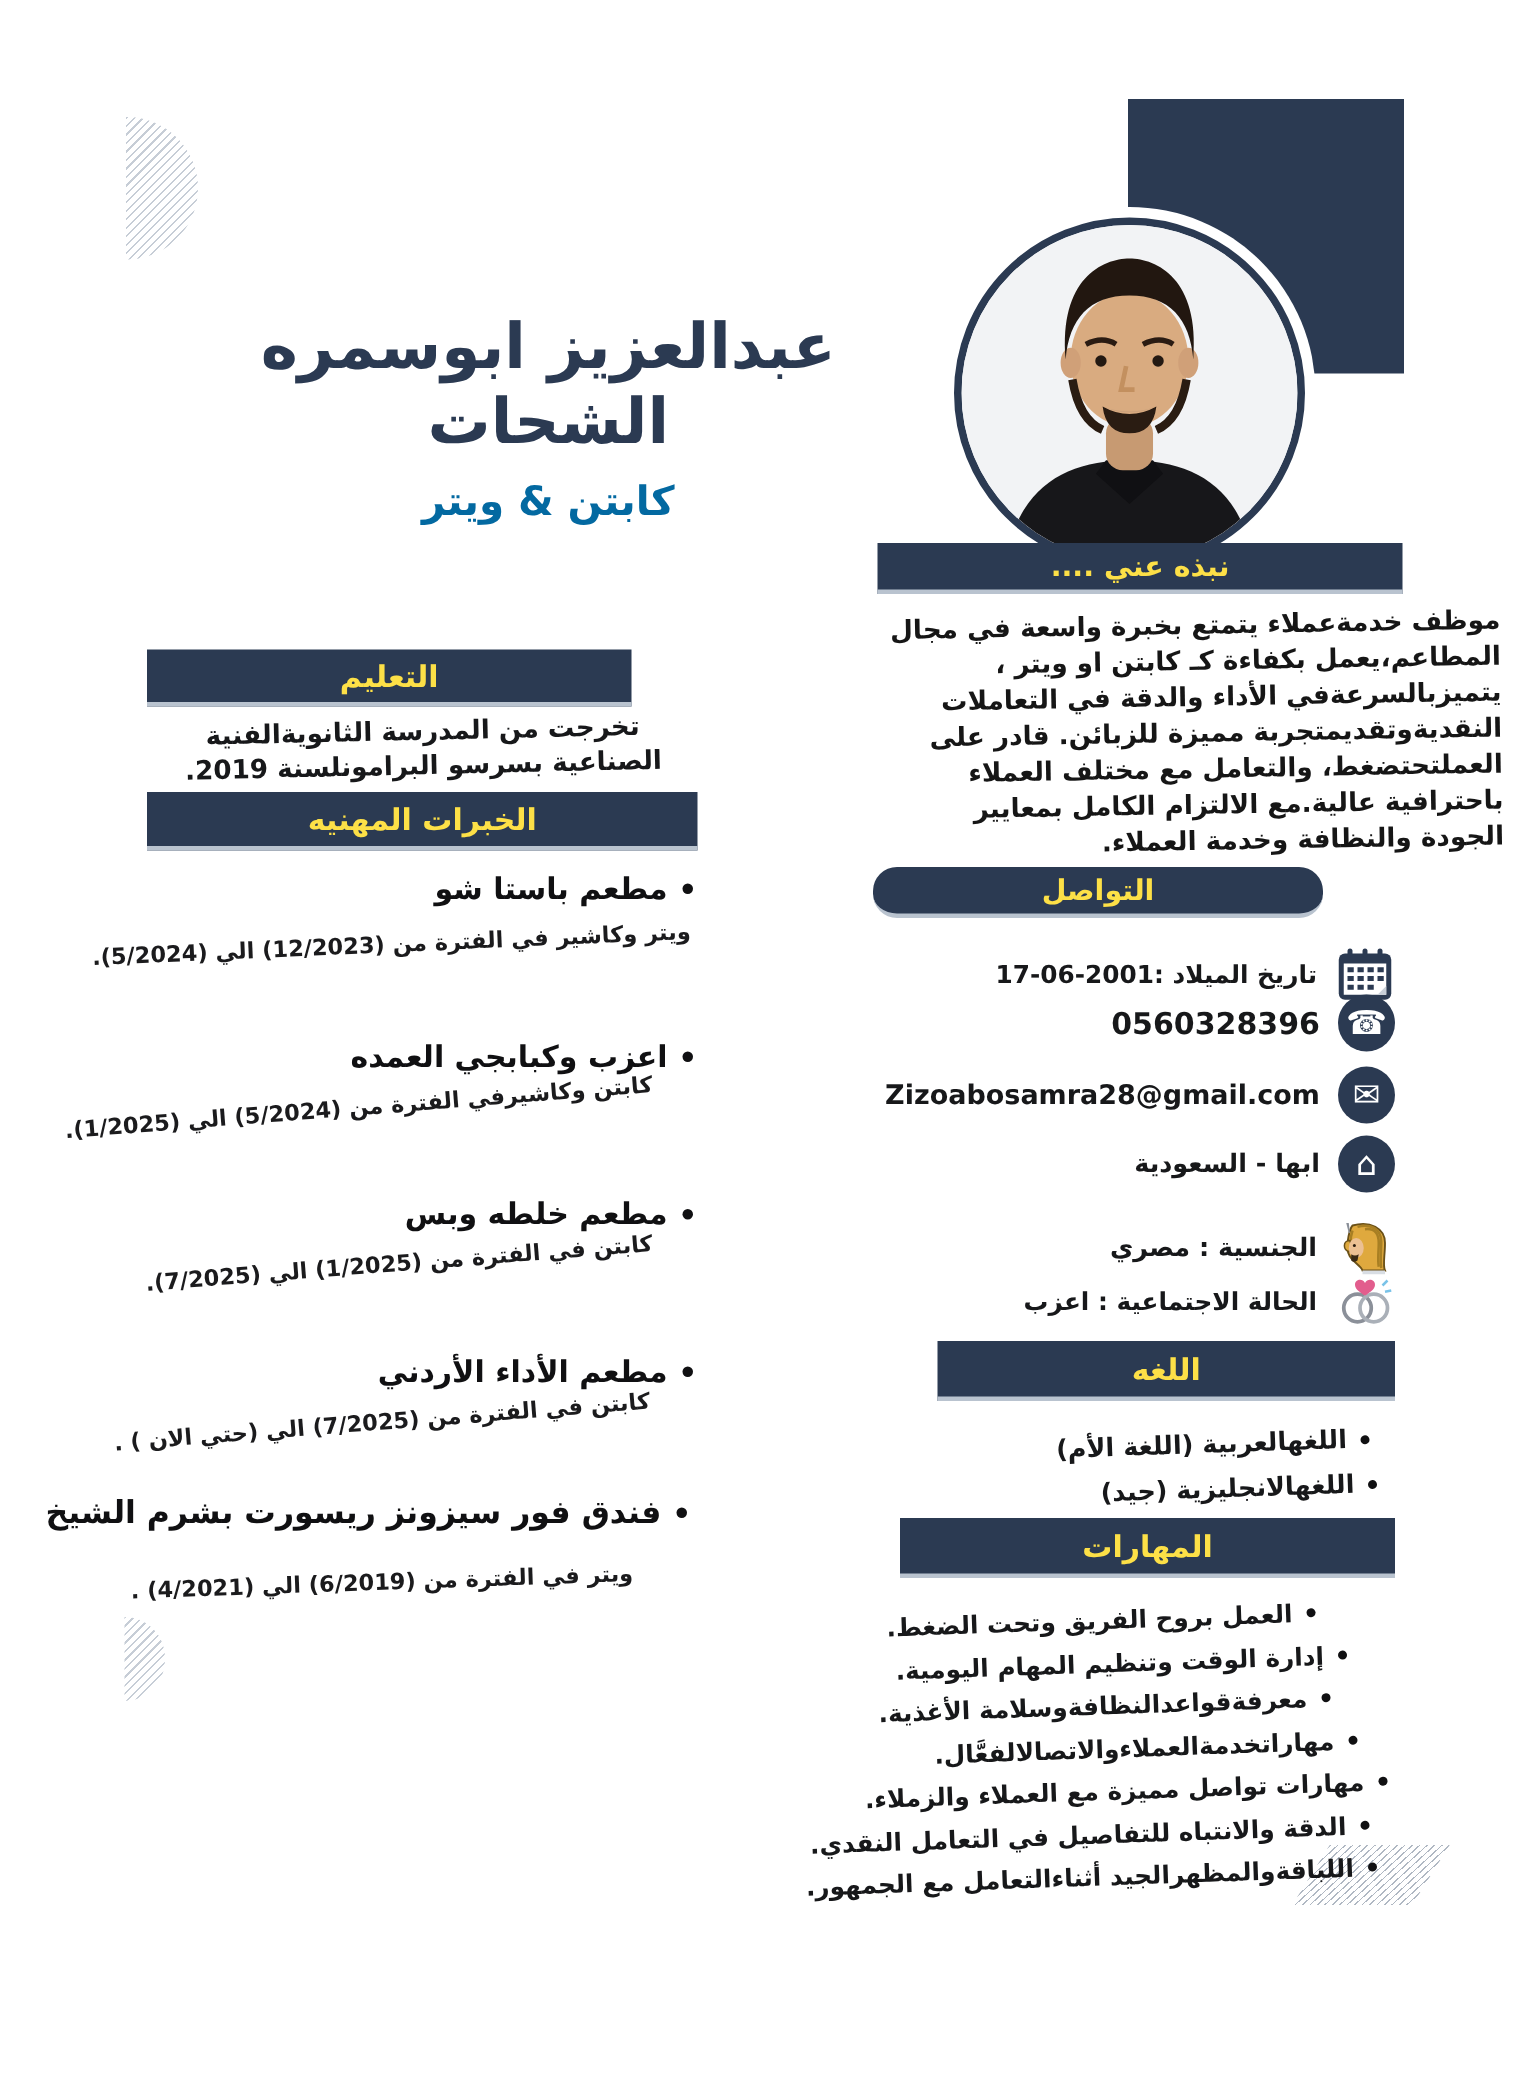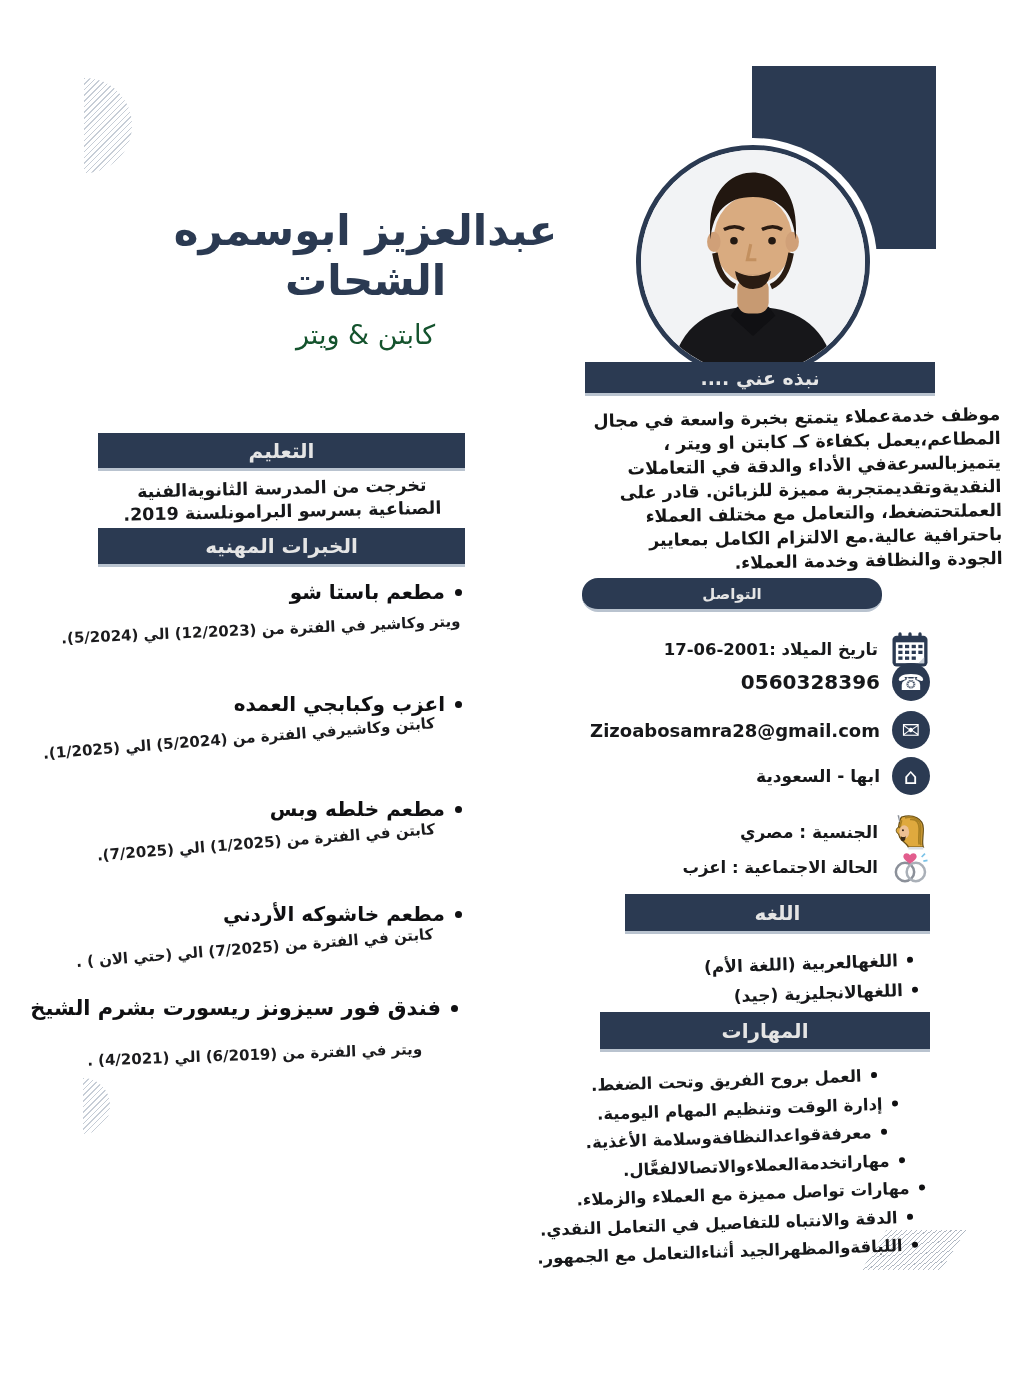--- a/index.html
+++ b/index.html
@@ -15,39 +15,39 @@
   }
   .half-circle-top{left:84px;top:78px;width:48px;height:95px;border-radius:0 95px 95px 0;}
   .half-circle-left{left:83px;top:1078px;width:27px;height:56px;border-radius:0 56px 56px 0;}
   .hatch-para{
     left:874px;top:1230px;width:80px;height:40px;transform:skewX(-32deg);
     background:repeating-linear-gradient(115deg, rgba(110,125,145,.55) 0 1px, transparent 1px 4.5px);
   }
   
   .name-block{left:88px;top:186px;width:555px;text-align:center;}
   .candidate-name{font-size:42px;font-weight:bold;color:#2b3a52;line-height:1.2;margin-top:20px;}
-  .candidate-title{font-size:27px;font-weight:normal;color:#14532d;margin-top:12px;}
+  .candidate-title{font-size:27px;font-weight:bold;color:#0369a1;margin-top:12px;}
   .photo-square{left:752px;top:66px;width:184px;height:183px;background:#2b3a52;z-index:1;}
   .profile-photo{
     left:636px;top:145px;width:224px;height:224px;border-radius:50%;
     border:5px solid #2b3a52;box-shadow:0 0 0 7px #ffffff;background:#f0f2f4;
     overflow:hidden;z-index:2;
   }
   .profile-photo svg{width:100%;height:100%;display:block;}
   
   .bar{
-    background:#2b3a52;color:#e5e5e5;font-weight:bold;text-align:center;
+    background:#2b3a52;color:#fde047;font-weight:bold;text-align:center;
     display:flex;align-items:center;justify-content:center;
     border-bottom:3px solid #b9c3cf;z-index:3;
   }
   .bar-about{left:585px;top:362px;width:350px;height:31px;font-size:19px;}
-  .bar-contact{left:582px;top:578px;width:300px;height:31px;font-size:15px;border-radius:16px;}
+  .bar-contact{left:582px;top:578px;width:300px;height:31px;font-size:19px;border-radius:16px;}
   .bar-language{left:625px;top:894px;width:305px;height:37px;font-size:20px;}
   .bar-skills{left:600px;top:1012px;width:330px;height:37px;font-size:20px;}
-  .bar-education{left:98px;top:433px;width:367px;height:35px;font-size:20px;}
+  .bar-education{left:98px;top:433px;width:323px;height:35px;font-size:20px;}
   .bar-experience{left:98px;top:528px;width:367px;height:36px;font-size:20px;}
   
   .about-text{
     left:592px;top:402px;width:408px;font-size:17.5px;line-height:24px;
     font-weight:bold;color:#161616;text-align:right;
     transform:rotate(-1deg);transform-origin:top right;
   }
   .contact-row{display:flex;align-items:center;gap:12px;right:94px;}
   .contact-row .ctext{font-weight:bold;color:#17181a;white-space:nowrap;}
   .icon-circle{
@@ -283,21 +283,21 @@
 <div class="abs exp-period p2">كابتن وكاشيرفي الفترة من (5/2024) الي (1/2025).</div>
 
 <div class="abs exp-title t3">
   <span class="dot"></span>
   <span>مطعم خلطه وبس</span>
 </div>
 <div class="abs exp-period p3">كابتن في الفترة من (1/2025) الي (7/2025).</div>
 
 <div class="abs exp-title t4">
   <span class="dot"></span>
-  <span>مطعم خاشوكه الأردني</span>
+  <span>مطعم الأداء الأردني</span>
 </div>
 <div class="abs exp-period p4">كابتن في الفترة من (7/2025) الي (حتي الان ) .</div>
 
 <div class="abs exp-title t5">
   <span class="dot"></span>
   <span>فندق فور سيزونز ريسورت بشرم الشيخ</span>
 </div>
 <div class="abs exp-period p5">ويتر في الفترة من (6/2019) الي (4/2021) .</div>
 
 </body></html>

